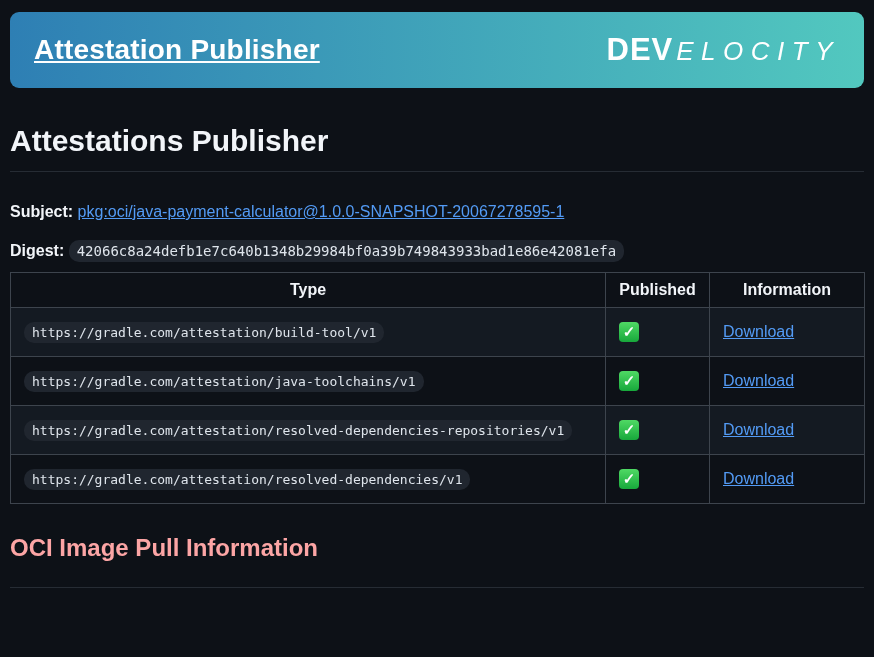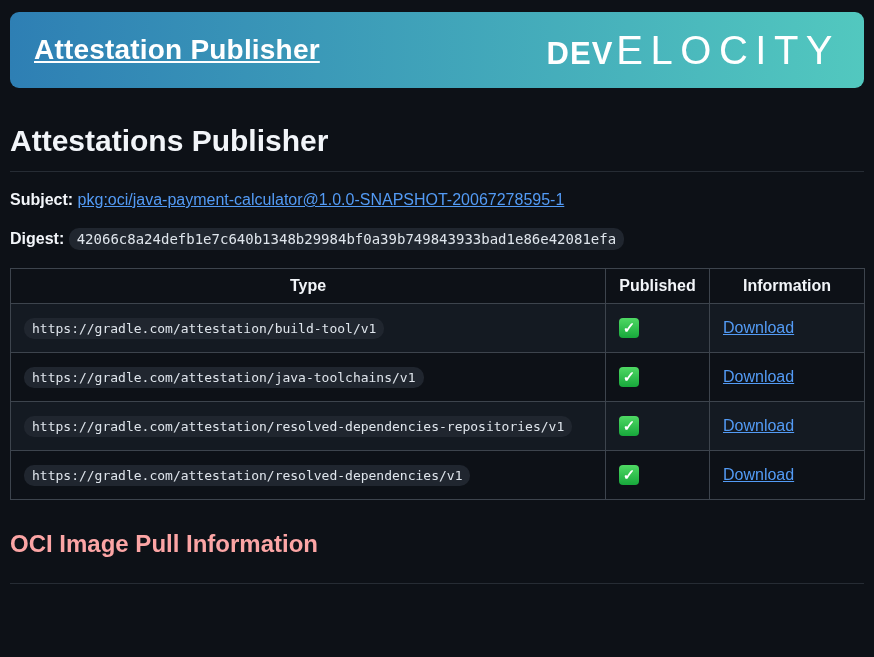--- a/index.html
+++ b/index.html
@@ -22,48 +22,48 @@
   }
   .banner-title {
     font-size: 28px;
     font-weight: 700;
     color: #ffffff;
     letter-spacing: 0.2px;
     text-decoration: underline;
   }
   .logo { color: #ffffff; white-space: nowrap; }
   .logo-bold { font-size: 31px; font-weight: 800; letter-spacing: 1px; }
-  .logo-light { font-size: 40px; font-weight: 300; letter-spacing: 7.5px; margin-left: 3px; }
+  .logo-light { font-size: 26px; font-weight: 300; letter-spacing: 7.5px; margin-left: 3px; font-style: italic; }
   .content { margin: 0 10px; }
   h1.page-heading {
     margin-top: 36px;
     font-size: 30px;
     font-weight: 700;
     color: #f2f5f9;
     padding-bottom: 13px;
     border-bottom: 1px solid var(--divider, #262c34);
   }
-  .meta-line { margin-top: 19px; font-size: 16px; color: #f2f5f9; }
+  .meta-line { margin-top: 31px; font-size: 16px; color: #f2f5f9; }
   .meta-line.digest { margin-top: 21px; }
   .meta-label { font-weight: 700; }
   a.link {
     color: var(--link, #539bf5);
     text-decoration: underline;
     cursor: pointer;
   }
   code.chip {
     font-family: "DejaVu Sans Mono", "Liberation Mono", monospace;
     background: var(--chip-bg, #20262f);
     color: #dfe5ec;
     border-radius: 10px;
     padding: 3px 8px;
     font-size: 14px;
   }
   table.attestation-table {
-    margin-top: 20px;
+    margin-top: 12px;
     width: 854px;
     border-collapse: collapse;
     table-layout: fixed;
   }
   .attestation-table th, .attestation-table td {
     border: 1px solid var(--table-border, #3d444d);
   }
   .attestation-table th {
     padding: 8px 13px;
     font-size: 16px;

